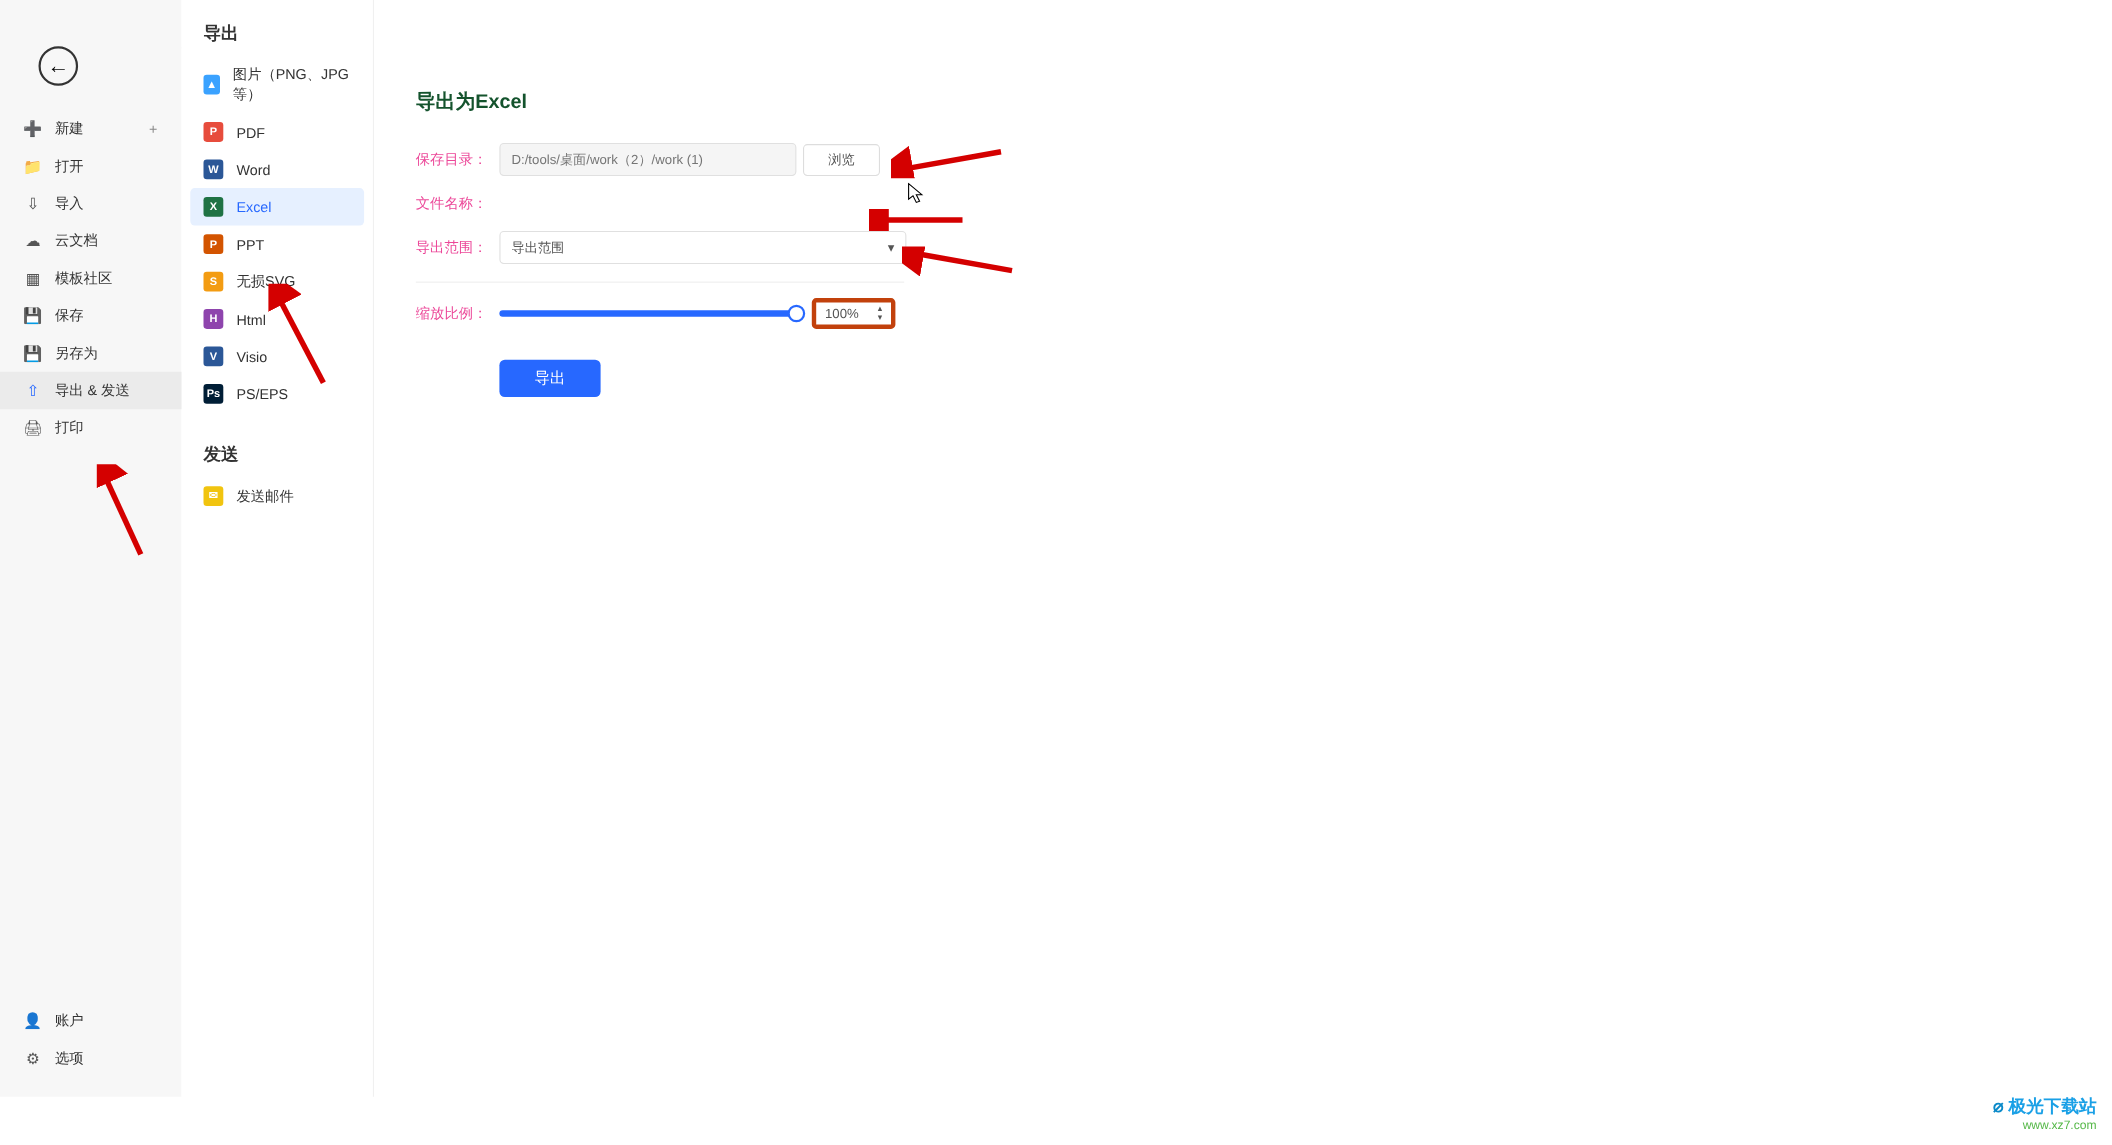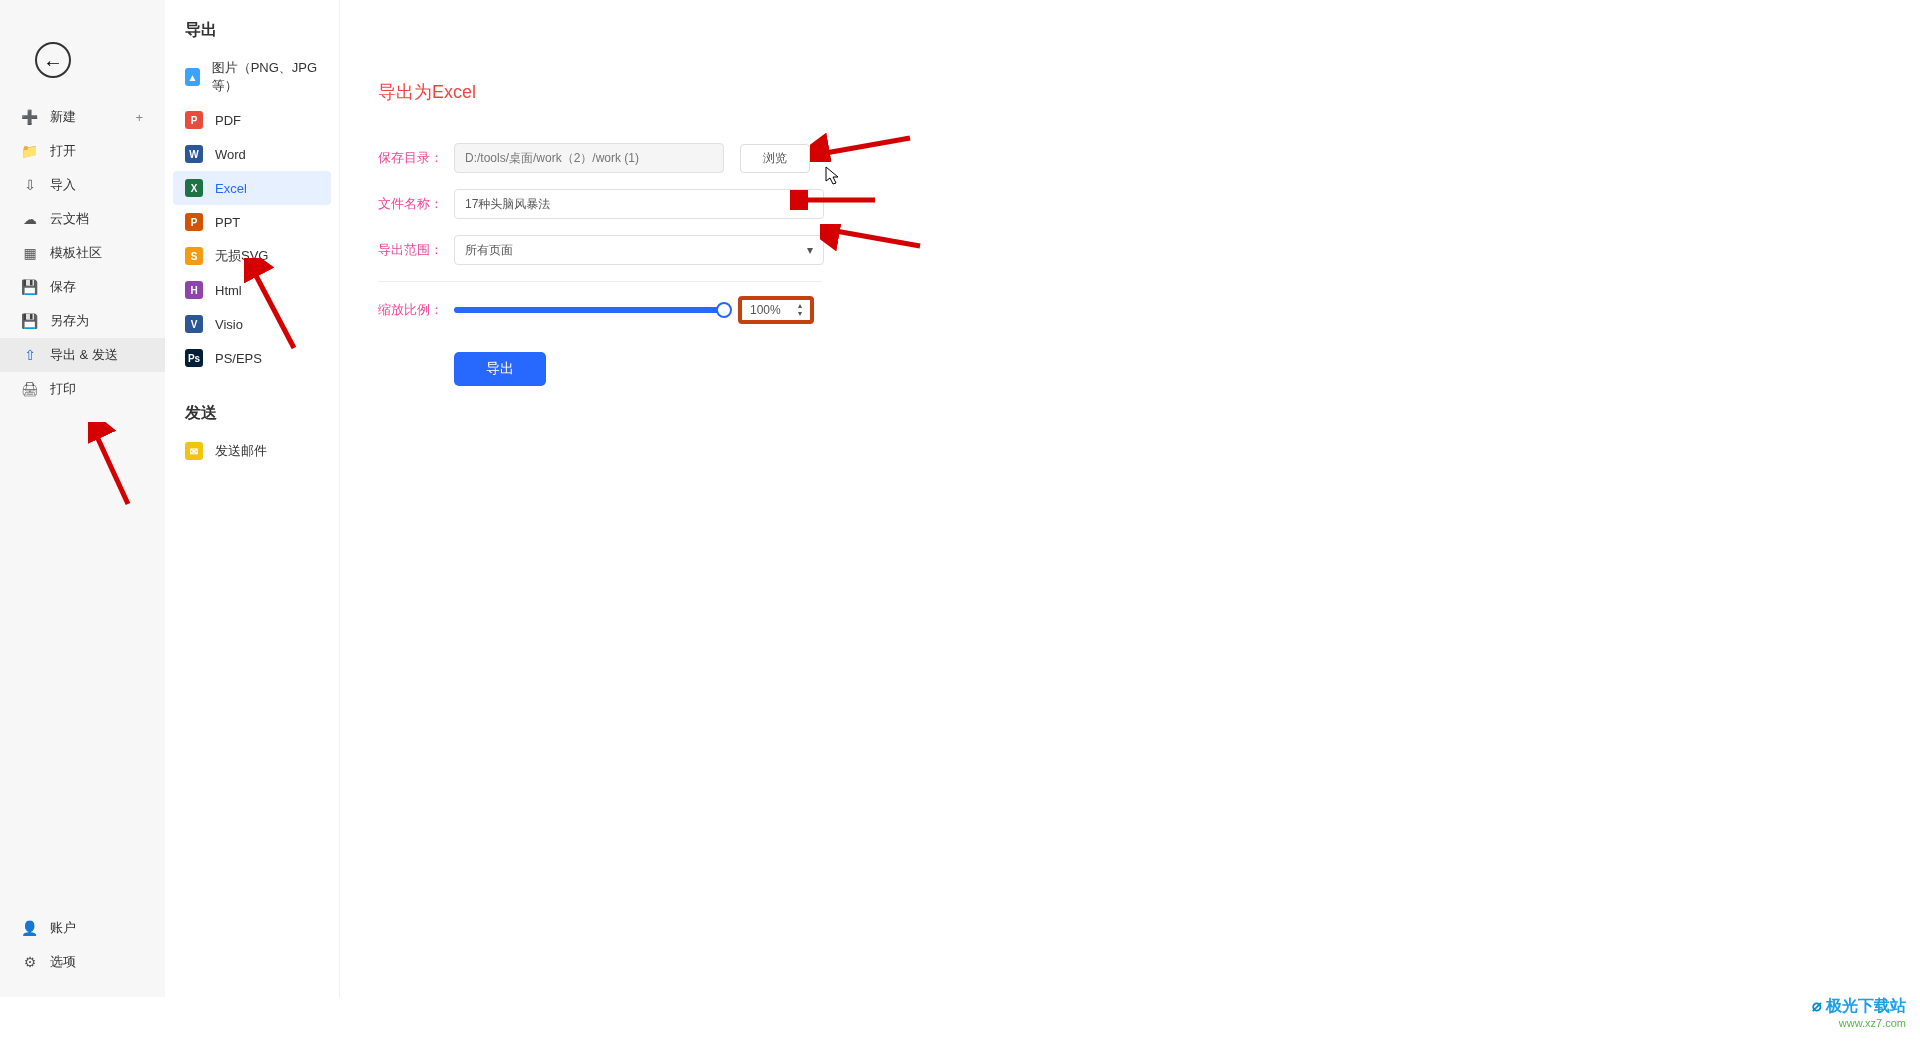--- a/index.html
+++ b/index.html
@@ -37,27 +37,27 @@
 .col1-bottom { margin-top: auto; padding-bottom: 18px; }
 
 .sec-title { font-size: 16px; font-weight: 600; color: #333; padding: 0 12px 10px; }
 .fmt-item { display: flex; align-items: center; gap: 12px; padding: 8px 12px; font-size: 13px; color: #333; cursor: pointer; border-radius: 4px; }
 .fmt-item.active { background: #e6f0ff; color: #2768ff; }
 .fmt-icon { width: 18px; height: 18px; border-radius: 3px; display: flex; align-items: center; justify-content: center; color: #fff; font-size: 10px; font-weight: bold; }
 .ic-img { background: #3aa2ff; } .ic-pdf { background: #e74c3c; } .ic-word { background: #2b5797; }
 .ic-excel { background: #1f7244; } .ic-ppt { background: #d35400; } .ic-svg { background: #f39c12; }
 .ic-html { background: #8e44ad; } .ic-visio { background: #2b5797; } .ic-ps { background: #001e36; } .ic-mail { background: #f1c40f; }
 
-.main-title { font-size: 18px; font-weight: 400; color: #ef4444; margin-bottom: 39px; }
+.main-title { font-size: 18px; font-weight: 700; color: #14532d; margin-bottom: 26px; }
 .form-row { display: flex; align-items: center; margin-bottom: 16px; font-size: 13px; color: #555; }
 .form-label { width: 76px; color: #ec4899; }
 .text-input { width: 270px; height: 30px; padding: 0 10px; border: 1px solid #e0e0e0; border-radius: 4px; font-size: 12px; color: #555; outline: none; }
 .text-input.readonly { background: #f5f5f5; color: #aaa; }
 .text-input.wide { width: 370px; }
-.btn-small { margin-left: 16px; padding: 5px 22px; border: 1px solid #ddd; background: #fff; border-radius: 4px; font-size: 12px; cursor: pointer; color: #555; }
+.btn-small { margin-left: 6px; padding: 5px 22px; border: 1px solid #ddd; background: #fff; border-radius: 4px; font-size: 12px; cursor: pointer; color: #555; }
 .select-box { width: 370px; height: 30px; padding: 0 10px; border: 1px solid #e0e0e0; border-radius: 4px; font-size: 12px; color: #555; display: flex; align-items: center; justify-content: space-between; cursor: pointer; background: #fff; }
 .radio-btn { padding: 4px 14px; border: 1px solid #2768ff; border-radius: 4px; font-size: 12px; color: #2768ff; background: #f0f5ff; margin-right: 10px; cursor: pointer; position: relative; }
 .radio-btn.inactive { border-color: #e0e0e0; color: #888; background: #fff; }
 .corner-check { position: absolute; top: 0; right: 0; width: 0; height: 0; border-style: solid; border-width: 0 12px 12px 0; border-color: transparent #2768ff transparent transparent; }
 .diamond { display: inline-block; width: 10px; height: 10px; background: #ffc107; transform: rotate(45deg); margin-right: 6px; vertical-align: middle; }
 .slider-wrap { width: 270px; height: 6px; background: #2768ff; border-radius: 3px; position: relative; margin-right: 14px; }
 .slider-thumb { position: absolute; right: -8px; top: -5px; width: 16px; height: 16px; border: 2px solid #2768ff; background: #fff; border-radius: 50%; cursor: pointer; }
 .spin-box { width: 76px; height: 28px; border: 4px solid #c2410c; border-radius: 4px; display: flex; align-items: center; padding: 0 8px; font-size: 12px; color: #555; }
 .chk { width: 14px; height: 14px; border: 1px solid #ccc; border-radius: 2px; margin-right: 6px; display: inline-block; vertical-align: middle; }
 .btn-primary { background: #2768ff; color: #fff; border: none; padding: 8px 32px; border-radius: 5px; font-size: 14px; cursor: pointer; margin-top: 12px; }
@@ -198,27 +198,26 @@
     <div class="main-title">导出为Excel</div>
 
     <div class="form-row">
       <span class="form-label">保存目录：</span>
       <input class="text-input readonly" readonly="" placeholder="D:/tools/桌面/work（2）/work (1)" style="">
       <button class="btn-small">浏览</button>
     </div>
 
     <div class="form-row">
       <span class="form-label">文件名称：</span>
-      <input class="text-input wide" value="17种头脑风暴法" style="">
     </div>
 
     <div class="form-row">
       <span class="form-label">导出范围：</span>
       <div class="select-box">
-        <span>所有页面</span>
+        <span>导出范围</span>
           <span>▾</span>
       </div>
     </div>
 
     <div class="hr-thin"></div>
 
 
     <div class="form-row">
       <span class="form-label">缩放比例：</span>
       <div class="slider-wrap">

